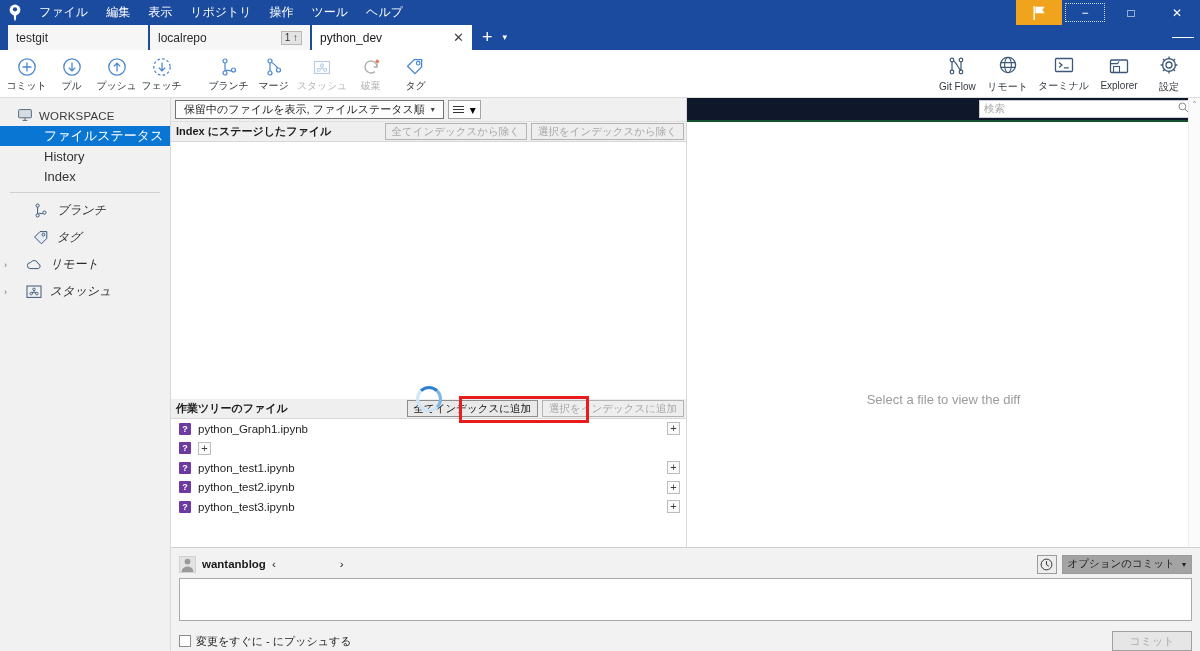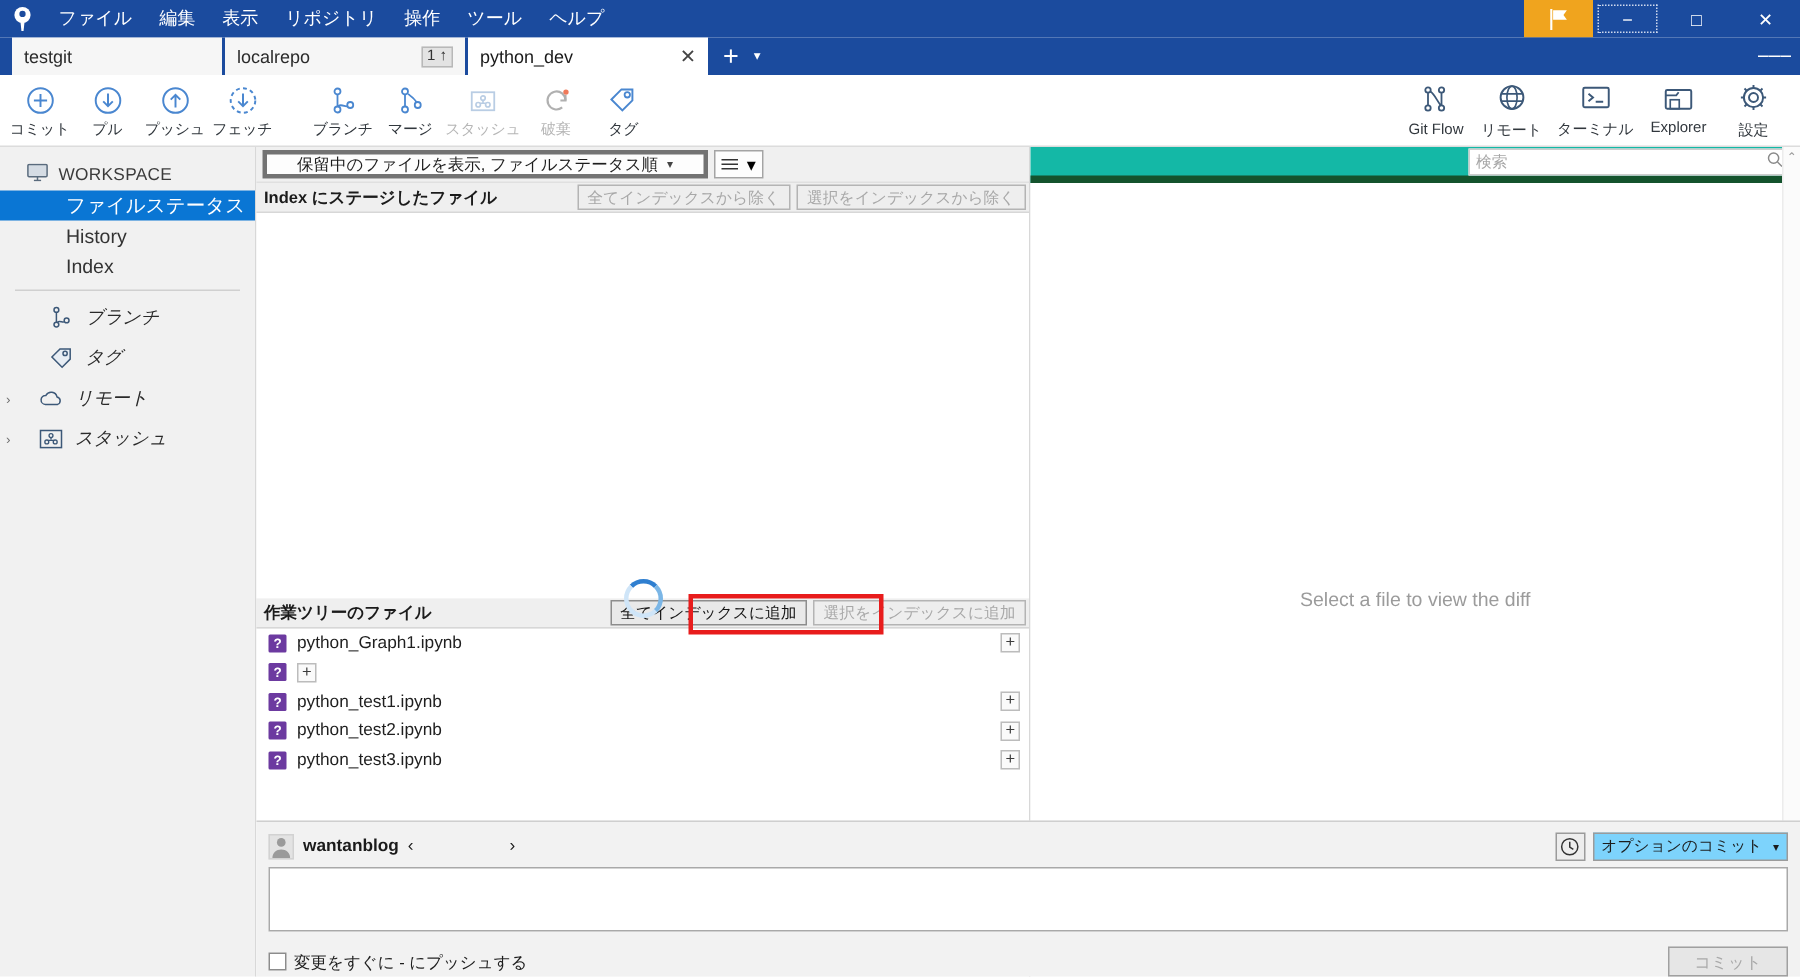--- a/index.html
+++ b/index.html
@@ -108,22 +108,22 @@
   .side-grp .icbox { width: 18px; display:flex; align-items:center; justify-content:center; }
 
   
   .center { width: 516px; display: flex; flex-direction: column; flex-shrink: 0;
             border-right: 1px solid #d8d8d8; background: #f5f5f5; }
   .filter-bar {
     height: 24px; display: flex; align-items: center; gap: 4px; padding: 0 4px;
     background: #f0f0f0; border-bottom: 1px solid #e0e0e0;
   }
   .filter-select {
-    height: 19px; background: #fdfdfd; border: 3px solid #737373; display: flex;
-    align-items: center; padding: 0 20px; font-size: 11px; color: #1d1d1d; gap: 6px;
+    height: 19px; background: #fdfdfd; border: 1px solid #737373; display: flex;
+    align-items: center; padding: 0 8px; font-size: 11px; color: #1d1d1d; gap: 6px;
   }
   .filter-select .cv { font-size: 8px; color: #444; }
   .icon-select {
     height: 19px; background: #fdfdfd; border: 1px solid #a4a4a4; display: flex;
     align-items: center; padding: 0 4px; gap: 6px;
   }
   .hamb { display: inline-block; }
   .hamb span { display:block; width: 11px; height: 1px; background: #333; margin: 2px 0; }
 
   .pane-header {
@@ -190,21 +190,21 @@
   .author-name { font-size: 11.5px; font-weight: bold; color: #1b1b1b; }
   .author-email {
     font-size: 11.5px; color: #1b1b1b; display: flex; align-items: center; gap: 64px;
   }
   .commit-right { margin-left: auto; display: flex; align-items: center; gap: 5px; }
   .icon-sq {
     width: 20px; height: 19px; background: #ededed; border: 1px solid #9b9b9b;
     display: flex; align-items: center; justify-content: center;
   }
   .opt-btn {
-    height: 19px; background: #7dd3fc; border: 1px solid #9b9b9b; font-size: 10.5px;
+    height: 19px; background: #a3a3a3; border: 1px solid #9b9b9b; font-size: 10.5px;
     color: #1c1c1c; padding: 0 5px; display: flex; align-items: center; gap: 7px;
   }
   .commit-msg {
     height: 43px; background: #ffffff; border: 1px solid #a9a9a9; margin-top: 3px;
     width: 100%; resize: none; outline: none; font-family: inherit; font-size: 11.5px;
     padding: 3px 4px; color: #111;
   }
   .commit-foot { height: 26px; display: flex; align-items: center; margin-top: 4px; }
   .chk-wrap { display: flex; align-items: center; gap: 5px; font-size: 11px; color: #1d1d1d; }
   .chk {
@@ -558,21 +558,21 @@
       <div class="file-row">
         <span class="status-badge">?</span>
         <span class="file-name">python_test3.ipynb</span>
         <span class="row-add">+</span>
       </div>
 
     </div>
   </div>
 
   <div class="diffpane">
-    <div style="height:24px;background:#14b8a6;border-bottom:5px solid #14532d;display:flex;align-items:center;justify-content:flex-end;padding:0 6px;">
+    <div style="height:24px;background:#0f172a;border-bottom:2px solid #14532d;display:flex;align-items:center;justify-content:flex-end;padding:0 6px;">
       <div style="width:215px;height:18px;background:#fff;border:1px solid #cdcdcd;display:flex;align-items:center;padding:0 4px;">
         <span style="flex:1;font-size:10.5px;color:#a7a7a7;">検索</span>
         <span>
           <svg width="11" height="11" viewBox="0 0 11 11">
               <circle cx="4.4" cy="4.4" r="3.4" fill="none" stroke="#8a8a8a" stroke-width="1"></circle>
               <path d="M7 7l3 3" stroke="#8a8a8a" stroke-width="1"></path>
             </svg>
         </span>
       </div>
     </div>

